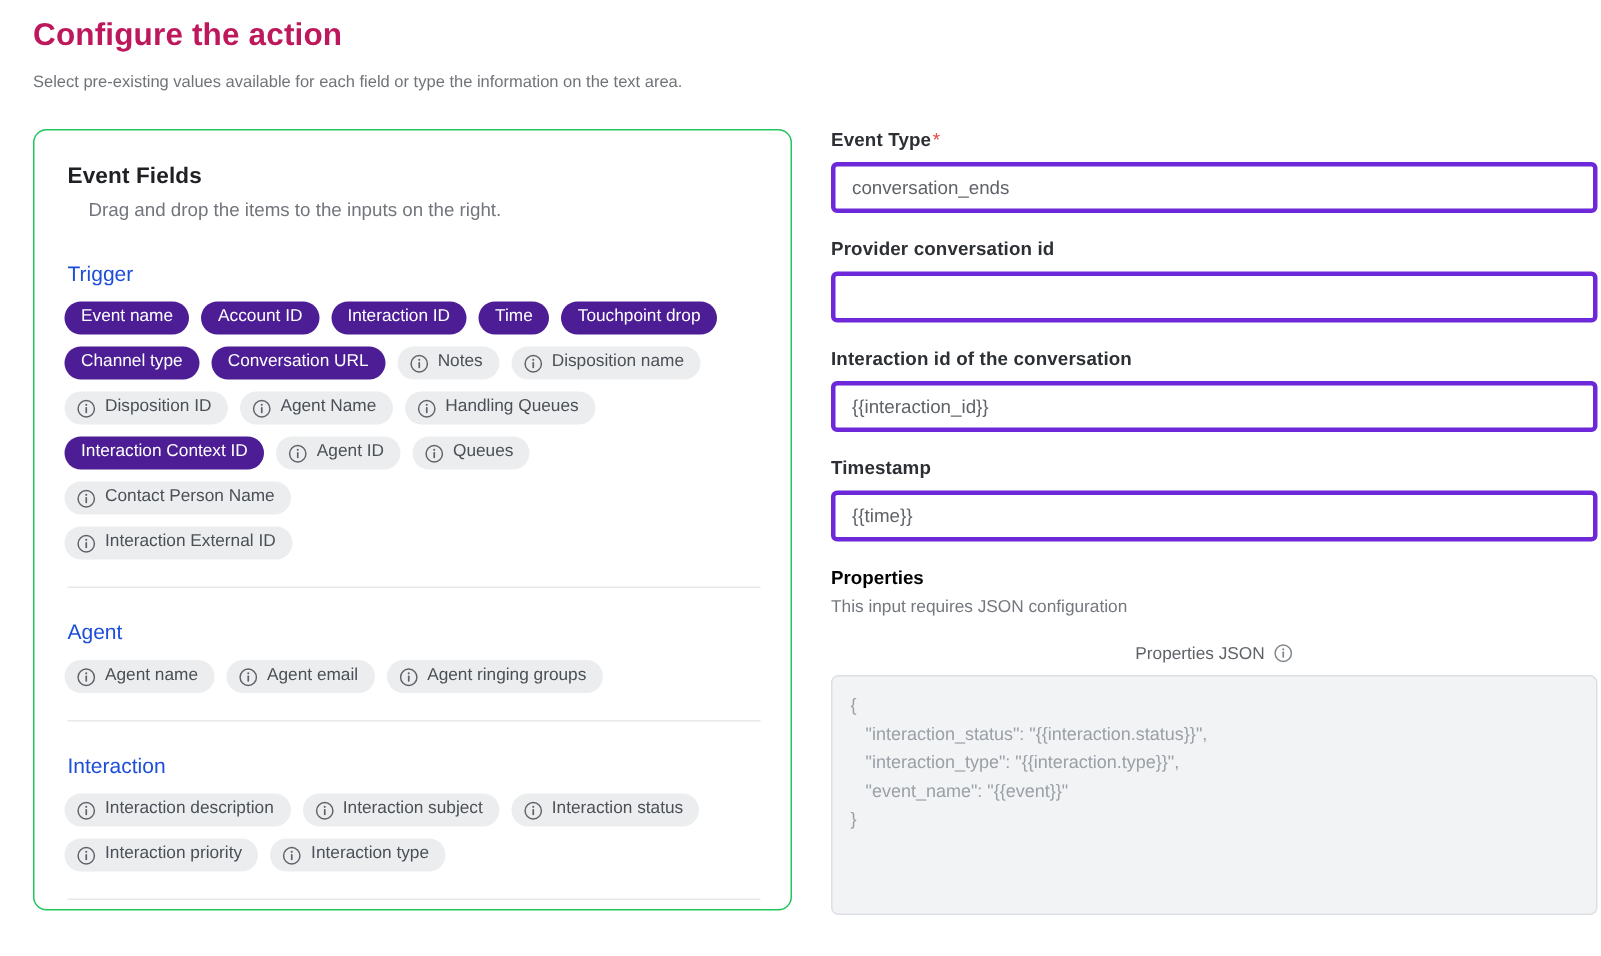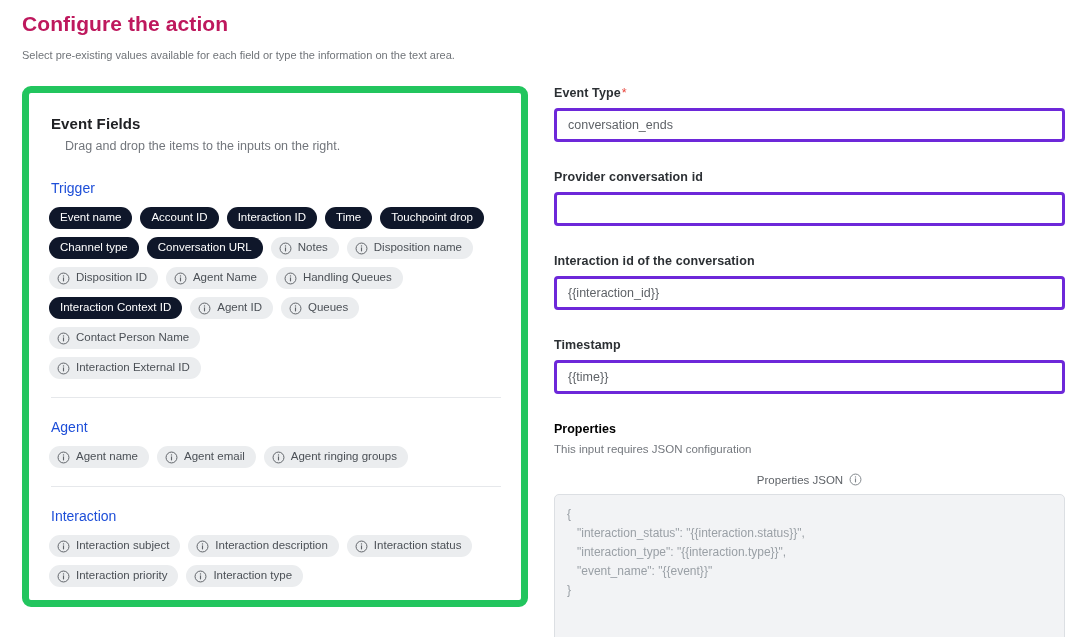--- a/index.html
+++ b/index.html
@@ -40,21 +40,21 @@
     display: flex;
     align-items: flex-start;
     padding: 22px 10px 0 22px;
     gap: 26px;
   }
   .col-left { width: 506px; flex: 0 0 506px; }
   .col-right { width: 511px; flex: 0 0 511px; }
 
   
   .card {
-    border: 7px solid #22c55e;
+    border: 1px solid #22c55e;
     border-radius: 9px;
     background: #ffffff;
     padding: 22px 20px 0 20px;
     height: 521px;
     box-sizing: border-box;
     overflow: hidden;
   }
   .card-title {
     font-size: 15px;
     font-weight: 700;
@@ -88,21 +88,21 @@
     border-radius: 11px;
     padding: 0 11px;
     font-size: 11.5px;
     line-height: 1;
     white-space: nowrap;
     box-sizing: border-box;
     cursor: grab;
     user-select: none;
   }
   .chip.blue {
-    background: #0f172a;
+    background: #4c1d95;
     color: #ffffff;
   }
   .chip.grey {
     background: #ebedef;
     color: #4b5056;
     padding-left: 8px;
   }
   .chip .info {
     width: 13px;
     height: 13px;
@@ -111,21 +111,21 @@
     display: inline-block;
   }
   .chip .info svg { display: block; }
   .divider {
     height: 1px;
     background: #e6e8eb;
     margin: 6px 0 20px 2px;
   }
 
   
-  .field { margin-bottom: 28px; }
+  .field { margin-bottom: 17px; }
   .field-label {
     font-size: 12.5px;
     font-weight: 700;
     color: #2c3034;
     margin-bottom: 8px;
     letter-spacing: .1px;
   }
   .req { color: #e8453c; font-weight: 400; margin-left: 1px; }
   .text-input {
     width: 100%;
@@ -364,31 +364,31 @@
           <div class="chip-rows">
             <div class="chip-row">
               <div class="chip grey">
                 <span class="info">
                   <svg width="13" height="13" viewBox="0 0 16 16">
                     <circle cx="8" cy="8" r="6.7" fill="none" stroke="#5f6368" stroke-width="1.2"></circle>
                     <circle cx="8" cy="4.8" r="0.85" fill="#5f6368"></circle>
                     <rect x="7.3" y="6.6" width="1.4" height="5" rx="0.6" fill="#5f6368"></rect>
                   </svg>
                 </span>
+                <span>Interaction description</span>
+              </div>
+              <div class="chip grey">
+                <span class="info">
+                  <svg width="13" height="13" viewBox="0 0 16 16">
+                    <circle cx="8" cy="8" r="6.7" fill="none" stroke="#5f6368" stroke-width="1.2"></circle>
+                    <circle cx="8" cy="4.8" r="0.85" fill="#5f6368"></circle>
+                    <rect x="7.3" y="6.6" width="1.4" height="5" rx="0.6" fill="#5f6368"></rect>
+                  </svg>
+                </span>
                 <span>Interaction subject</span>
-              </div>
-              <div class="chip grey">
-                <span class="info">
-                  <svg width="13" height="13" viewBox="0 0 16 16">
-                    <circle cx="8" cy="8" r="6.7" fill="none" stroke="#5f6368" stroke-width="1.2"></circle>
-                    <circle cx="8" cy="4.8" r="0.85" fill="#5f6368"></circle>
-                    <rect x="7.3" y="6.6" width="1.4" height="5" rx="0.6" fill="#5f6368"></rect>
-                  </svg>
-                </span>
-                <span>Interaction description</span>
               </div>
               <div class="chip grey">
                 <span class="info">
                   <svg width="13" height="13" viewBox="0 0 16 16">
                     <circle cx="8" cy="8" r="6.7" fill="none" stroke="#5f6368" stroke-width="1.2"></circle>
                     <circle cx="8" cy="4.8" r="0.85" fill="#5f6368"></circle>
                     <rect x="7.3" y="6.6" width="1.4" height="5" rx="0.6" fill="#5f6368"></rect>
                   </svg>
                 </span>
                 <span>Interaction status</span>

